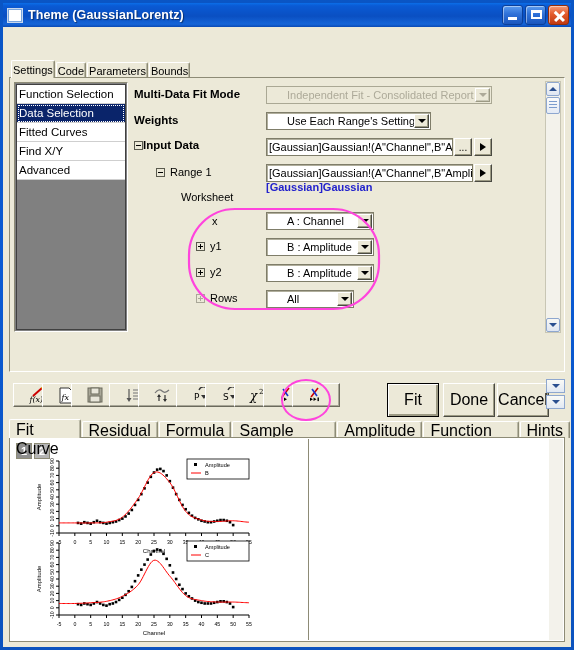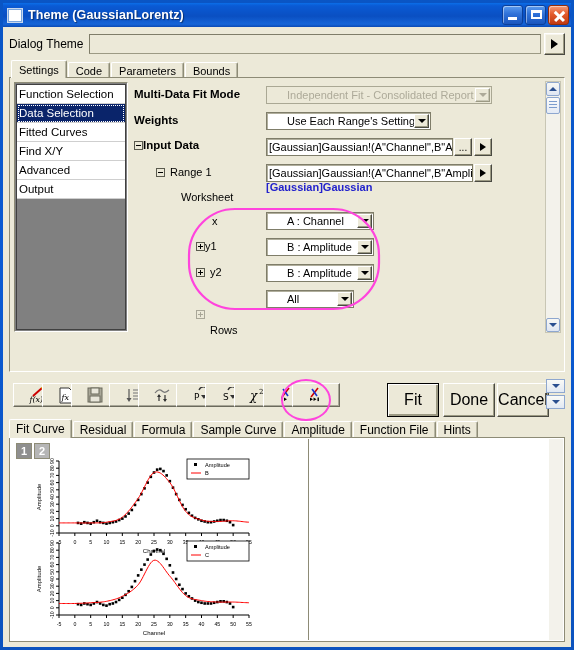--- a/index.html
+++ b/index.html
@@ -43,21 +43,21 @@
               border-top-color:#7f7d69;border-left-color:#7f7d69;
               box-sizing:border-box;font-size:9px;color:#b3b0a0;padding:4px 0 0 4px;}
   .themebtn{width:21px;height:22px;margin-left:3px;background:#ece9d8;
             border:1px solid #fff;border-right-color:#4a4a42;border-bottom-color:#4a4a42;
             box-shadow:inset -1px -1px 0 #9c9a84, inset 1px 1px 0 #f7f5ec;
             display:flex;align-items:center;justify-content:center;box-sizing:border-box;}
   .tri-r{width:0;height:0;border-left:7px solid #000;border-top:5px solid transparent;border-bottom:5px solid transparent;}
 
   
   .toptabs{position:absolute;left:8px;top:33px;height:18px;display:flex;align-items:flex-end;}
-  .ttab{height:16px;padding:0 7px;background:#ece9d8;border:1px solid #fff;
+  .ttab{height:16px;padding:0 1px;background:#ece9d8;border:1px solid #fff;
         border-right-color:#8d8b76;border-bottom:none;
         box-shadow:inset -1px 0 0 #b9b7a4;font-size:11px;line-height:16px;
         box-sizing:border-box;margin-right:1px;border-top-left-radius:2px;border-top-right-radius:2px;}
   .ttab.sel{height:18px;line-height:18px;background:#ece9d8;position:relative;z-index:3;
             border-top-color:#fff;}
 
   
   .panel{position:absolute;left:6px;top:50px;width:556px;height:295px;
          background:#ece9d8;border:1px solid #8d8b76;border-right-color:#fff;border-bottom-color:#fff;
          box-sizing:border-box;}
@@ -125,21 +125,21 @@
         border-right-color:#4a4a42;border-bottom-color:#4a4a42;box-shadow:inset -1px -1px 0 #9c9a84;
         font-size:16px;display:flex;align-items:center;justify-content:center;box-sizing:border-box;}
   .pbtn.def{border:1px solid #000;box-shadow:inset 1px 1px 0 #fff, inset -2px -2px 0 #9c9a84;}
   .navbtn{position:absolute;right:0;width:19px;height:14px;box-sizing:border-box;
           background:linear-gradient(180deg,#fafaf6 0%,#e1e8f3 100%);
           border:1px solid #8ea7cf;display:flex;align-items:center;justify-content:center;}
   .ring{position:absolute;border:2px solid #ff44dd;border-radius:50%;pointer-events:none;}
 
   
   .btabs{position:absolute;left:6px;top:392px;height:19px;display:flex;align-items:flex-end;}
-  .btab{height:17px;line-height:17px;padding:0 6px;background:#ece9d8;font-size:12px;
+  .btab{height:17px;line-height:17px;padding:0 6px;background:#ece9d8;font-size:16px;
         border:1px solid #fff;border-right-color:#8d8b76;border-bottom:none;box-sizing:border-box;
         box-shadow:inset -1px 0 0 #b9b7a4;margin-right:1px;
         border-top-left-radius:2px;border-top-right-radius:2px;}
   .btab.sel{height:19px;line-height:19px;position:relative;z-index:3;}
 
   
   .results{position:absolute;left:6px;top:410px;width:556px;height:205px;
            background:#fff;border:1px solid #8d8b76;box-sizing:border-box;}
   .gwrap{position:absolute;left:1px;top:1px;width:296px;height:201px;background:#fff;overflow:hidden;}
   .pgtabs{position:absolute;left:5px;top:4px;display:flex;}
@@ -167,45 +167,37 @@
         </div>
       <div class="wb close">
           <i class="a"></i>
           <i class="b"></i>
         </div>
     </div>
   </div>
 
   <div class="client">
 
-    <div class="themerow">
-      <div class="themelabel">Dialog Theme</div>
-      <div class="themefield"></div>
-      <div class="themebtn">
-        <span class="tri-r"></span>
-      </div>
-    </div>
 
     <div class="toptabs">
       <div class="ttab sel">Settings</div>
       <div class="ttab">Code</div>
       <div class="ttab">Parameters</div>
       <div class="ttab">Bounds</div>
     </div>
 
     <div class="panel">
 
       <div class="treebox">
         <div class="treeinner">
           <div class="titem">Function Selection</div>
           <div class="titem sel">Data Selection</div>
           <div class="titem">Fitted Curves</div>
           <div class="titem">Find X/Y</div>
           <div class="titem">Advanced</div>
-          <div class="titem">Output</div>
         </div>
       </div>
 
       <div class="rightcol">
 
         <div class="row" style="left:0;top:6px;">
           <span class="lbl-b">Multi-Data Fit Mode</span>
         </div>
         <div class="combo disabled" style="position:absolute;left:132px;top:4px;width:226px;">
           <span>Independent Fit - Consolidated Report</span>
@@ -260,21 +252,21 @@
           <span class="arrow">
               <i class="tri-d"></i>
             </span>
         </div>
 
         <div class="row" style="left:62px;top:158px;">
           <span class="plusbox">
               <i class="h"></i>
               <i class="v"></i>
             </span>
-          <span class="lbl-n" style="">y1</span>
+          <span class="lbl-n" style="margin-left:5px;">y1</span>
         </div>
         <div class="combo" style="position:absolute;left:132px;top:156px;width:108px;">
           <span>B : Amplitude</span>
           <span class="arrow">
               <i class="tri-d"></i>
             </span>
         </div>
 
         <div class="row" style="left:62px;top:184px;">
           <span class="plusbox">
@@ -288,21 +280,21 @@
           <span class="arrow">
               <i class="tri-d"></i>
             </span>
         </div>
 
         <div class="row" style="left:62px;top:210px;">
           <span class="plusbox gray">
               <i class="h"></i>
               <i class="v"></i>
             </span>
-          <span class="lbl-n" style="margin-left:5px;margin-top:32px;">Rows</span>
+          <span class="lbl-n" style="margin-left:5px;">Rows</span>
         </div>
         <div class="combo" style="position:absolute;left:132px;top:208px;width:88px;">
           <span>All</span>
           <span class="arrow">
               <i class="tri-d"></i>
             </span>
         </div>
 
         <svg width="200" height="110" style="position:absolute;left:52px;top:124px;pointer-events:none;">
           <rect x="3" y="3" width="190" height="100" rx="46" ry="46" fill="none" stroke="#ff44dd" stroke-width="2.2"></rect>

